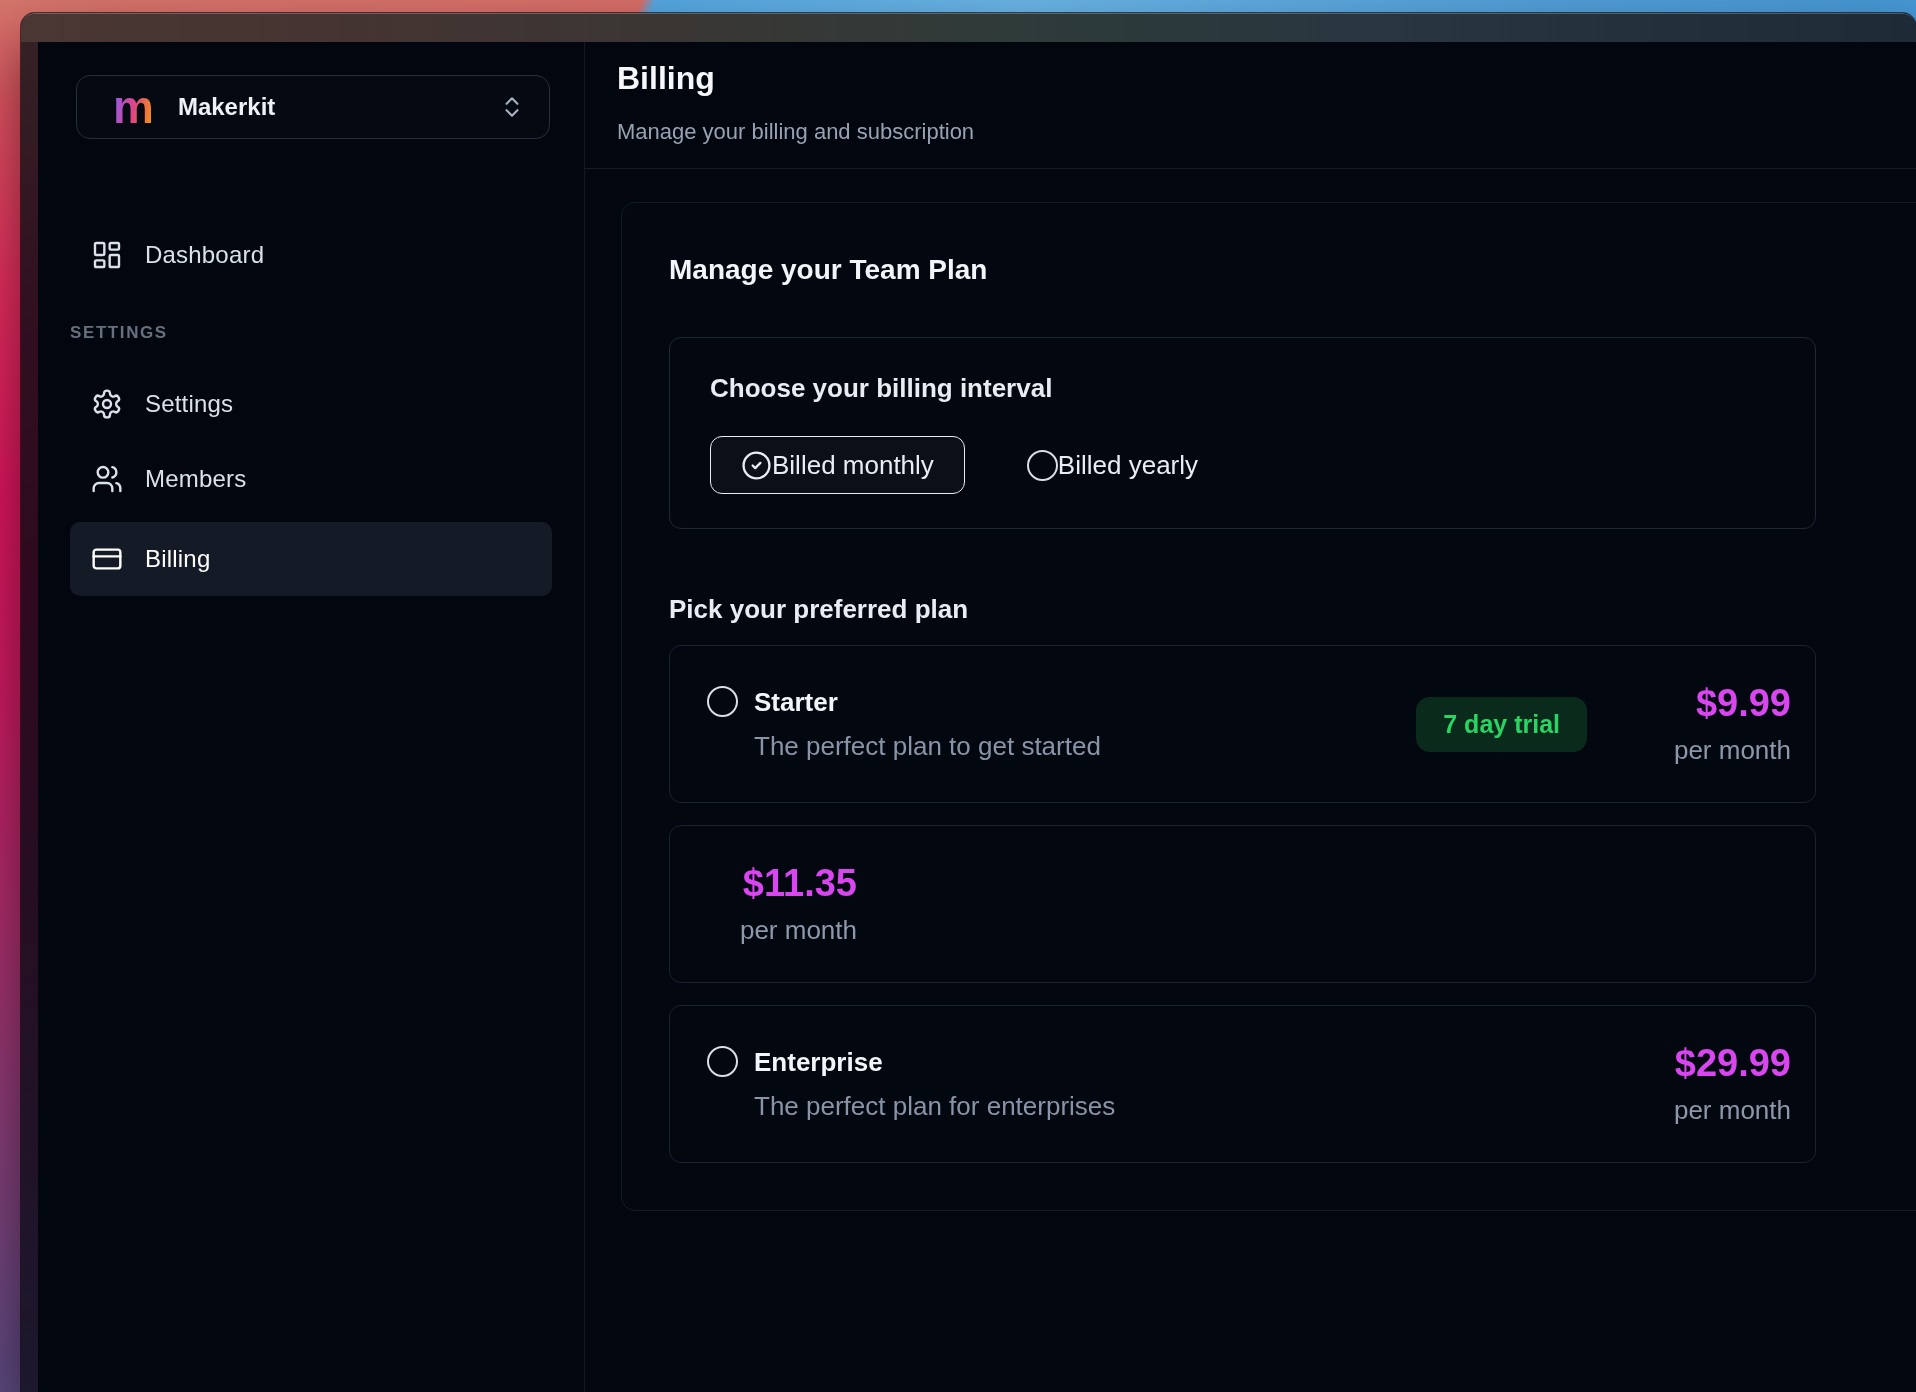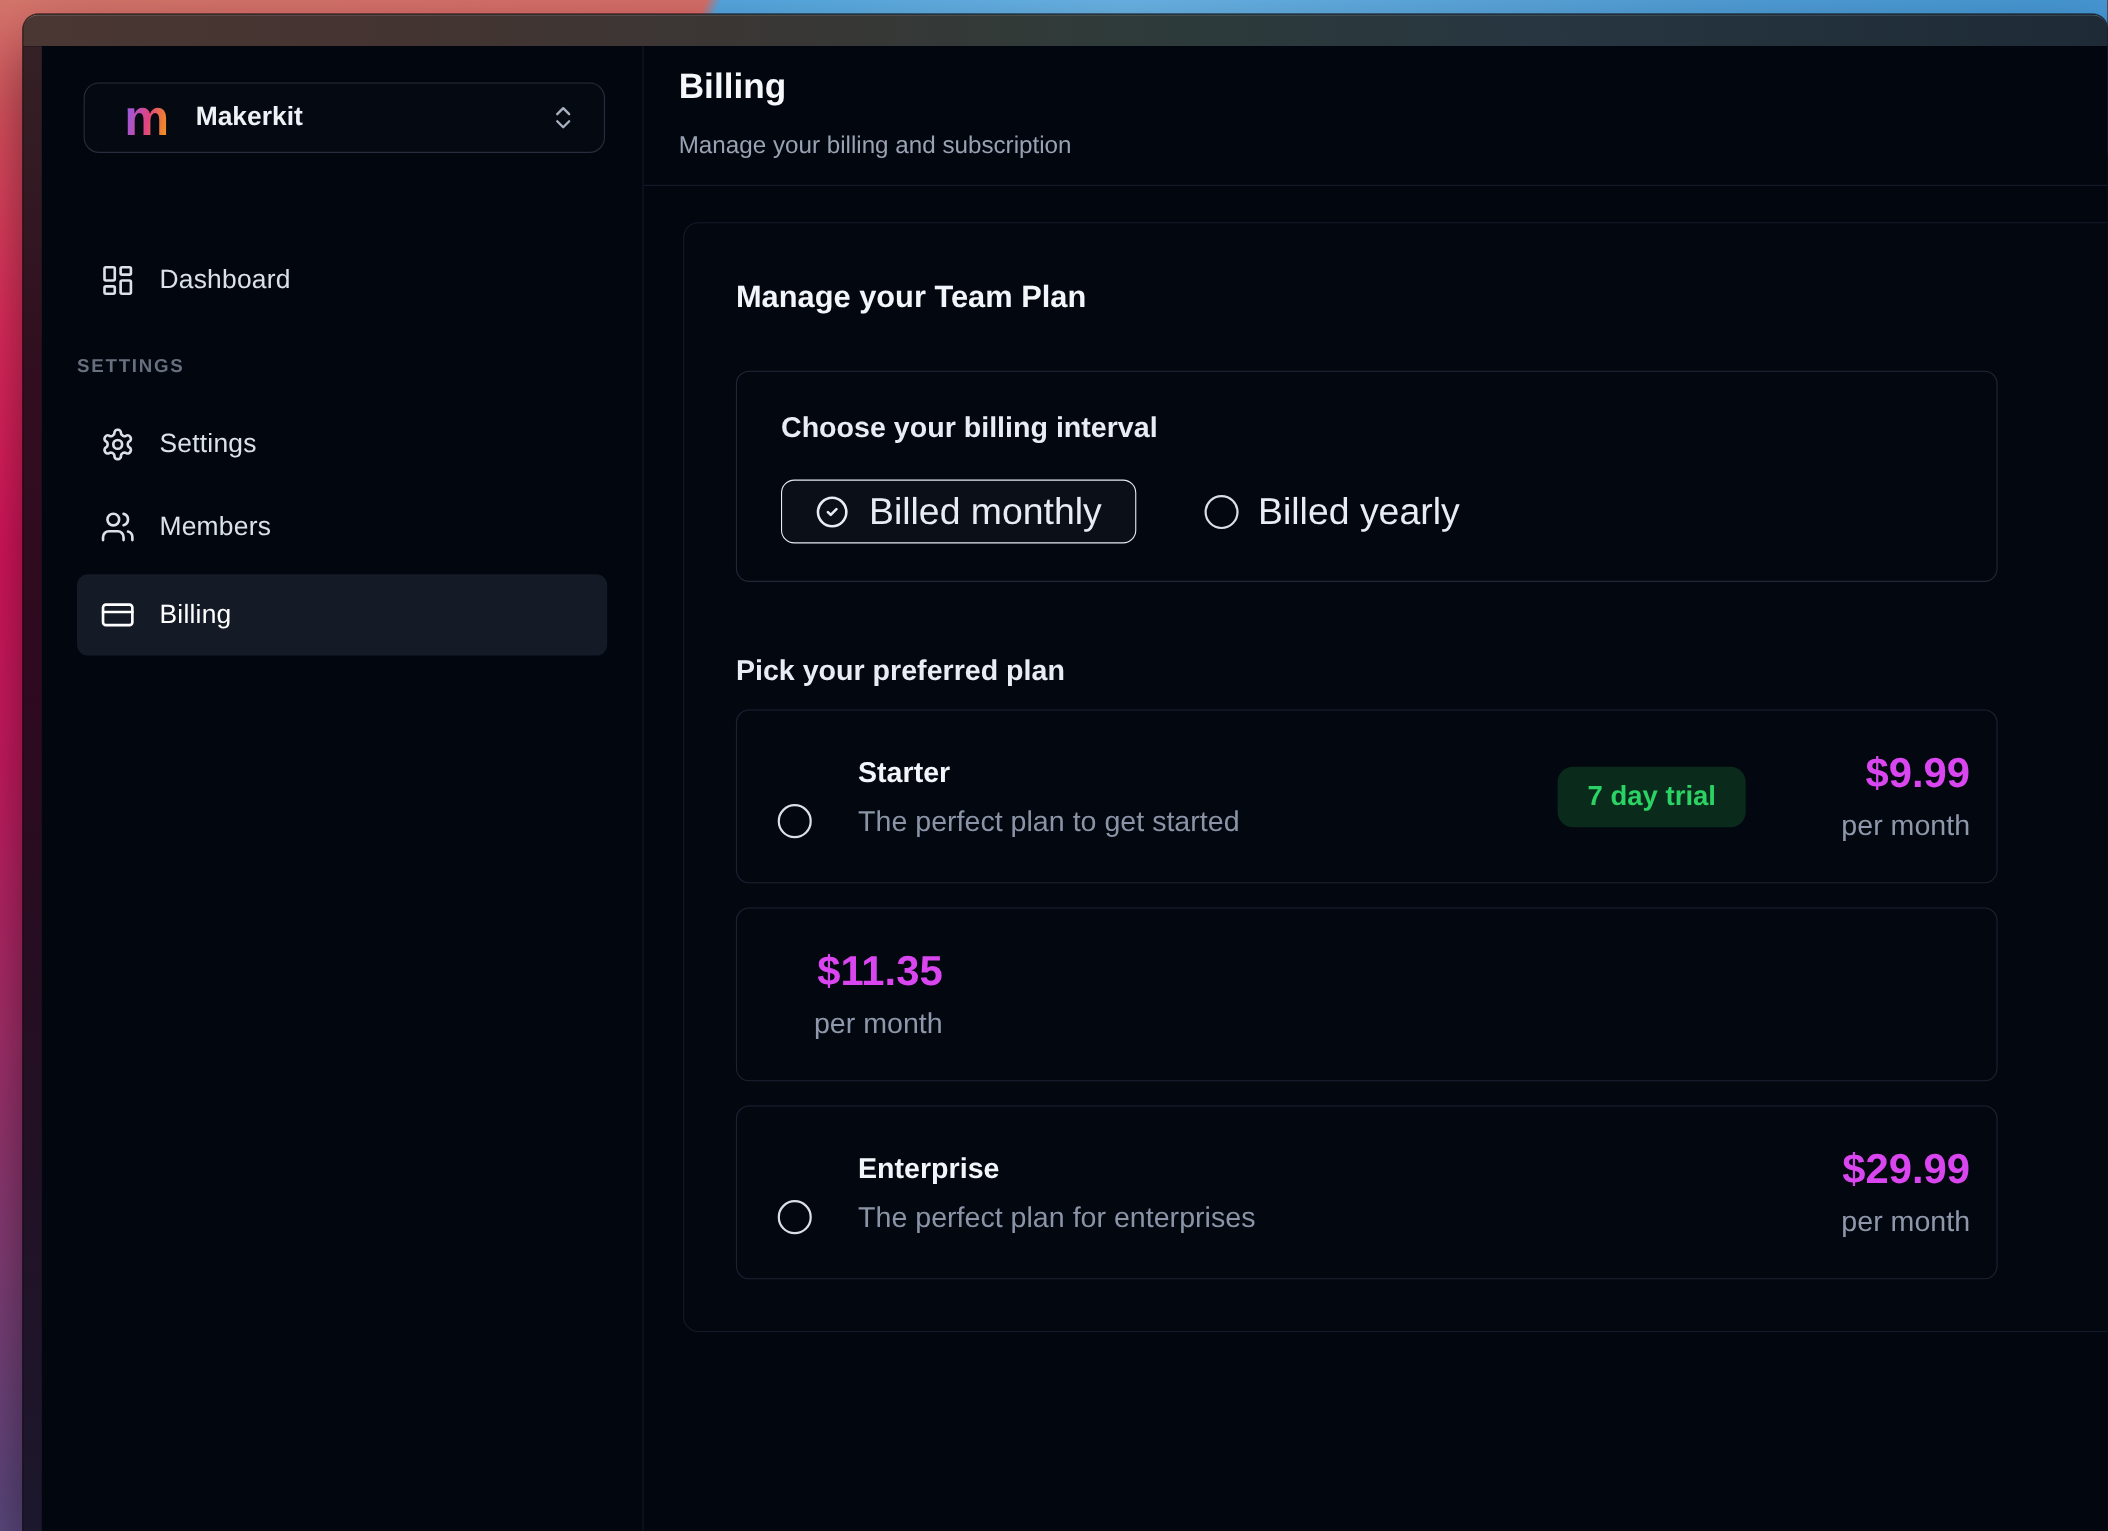--- a/index.html
+++ b/index.html
@@ -58,34 +58,34 @@
 
   .card{margin:33px -28px 0 36px;border:1px solid #131b2a;border-radius:14px;
     box-sizing:border-box;padding:50px 60px 47px 47px;background:rgba(255,255,255,.008);}
   .card-title{margin:0;font-size:28px;line-height:34px;font-weight:700;color:#f2f5f9;}
   .card-desc{margin:16px 0 0;font-size:27px;line-height:36px;color:#8e98aa;}
 
   .interval-box{width:1147px;box-sizing:border-box;margin-top:50px;
     border:1px solid #202837;border-radius:12px;padding:34px 40px;}
   .interval-label{font-size:26px;line-height:32px;font-weight:600;color:#e9edf3;}
   .interval-row{display:flex;align-items:center;margin-top:32px;}
-  .interval-option{display:inline-flex;align-items:center;gap:18px;border:none;
-    background:transparent;color:#e9edf3;font-family:inherit;font-size:34px;
+  .interval-option{display:inline-flex;align-items:center;border:none;
+    background:transparent;color:#e9edf3;font-family:inherit;font-size:26px;
     font-weight:500;cursor:pointer;padding:0;}
   .interval-option.selected{border:1.5px solid #e8ebf1;border-radius:12px;height:58px;
     padding:0 30px;background:rgba(255,255,255,.035);}
   .interval-option + .interval-option{margin-left:62px;}
   .radio{display:inline-block;width:31px;height:31px;box-sizing:border-box;
     border:2.5px solid #d9dee8;border-radius:50%;}
 
   .plans-label{margin-top:64px;font-size:26px;line-height:32px;font-weight:600;color:#e9edf3;}
   .plans{margin-top:20px;display:flex;flex-direction:column;gap:22px;}
   .plan-row{display:flex;align-items:center;width:1147px;height:158px;box-sizing:border-box;
     padding:0 24px 0 37px;border:1px solid #1b2332;border-radius:12px;cursor:pointer;}
-  .plan-info{display:flex;align-items:flex-end;gap:42px;flex:1;min-width:0;}
+  .plan-info{display:flex;align-items:flex-start;gap:16px;flex:1;min-width:0;}
   .plan-name{font-size:26px;line-height:32px;font-weight:700;color:#f2f5f9;}
   .plan-desc{margin-top:12px;font-size:26px;line-height:32px;color:#8a94a6;}
   .trial-badge{flex:none;margin-right:54px;padding:13px 27px;border-radius:14px;
     background:#0a2b1b;color:#2bd365;font-size:25px;font-weight:700;}
   .price-block{flex:none;min-width:150px;text-align:right;}
   .price{font-size:38px;line-height:42px;font-weight:700;color:#d946ef;}
   .period{margin-top:10px;font-size:26px;line-height:32px;color:#8e98aa;}
 
   .submit{display:inline-flex;align-items:center;gap:18px;margin-top:42px;height:66px;
     padding:0 36px;border:none;border-radius:12px;background:#fafbfc;color:#0d1422;

